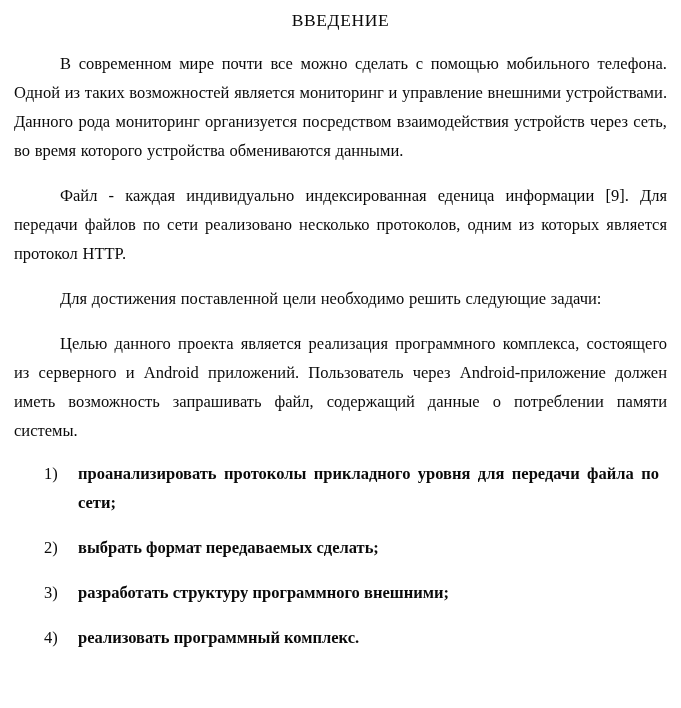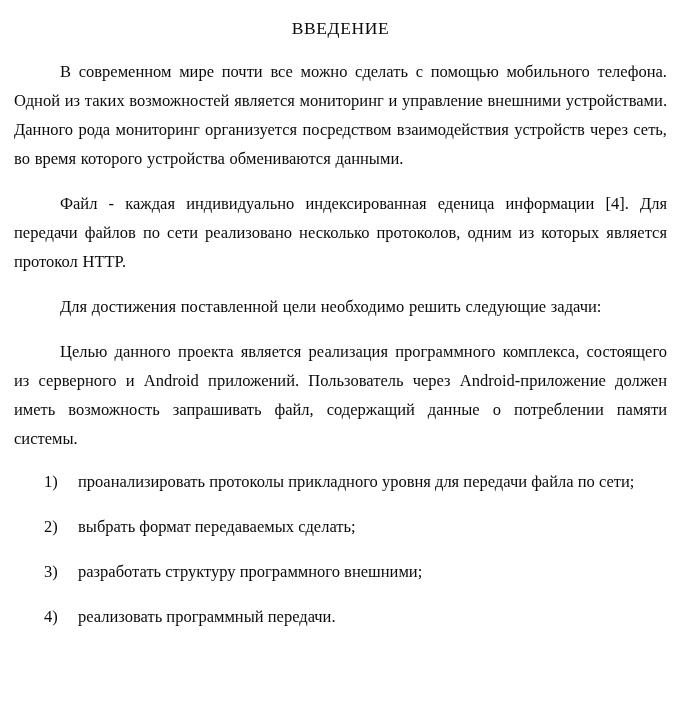--- a/index.html
+++ b/index.html
@@ -10,21 +10,21 @@
   body {
     width: 681px;
     height: 708px;
     font-family: "Liberation Serif", serif;
     color: #0a0a0a;
   }
   .page {
     width: 681px;
     height: 708px;
     box-sizing: border-box;
-    padding: 18px 14px 0 14px;
+    padding: 10px 14px 0 14px;
     position: relative;
   }
   .doc-title {
     text-align: center;
     font-size: 17.5px;
     letter-spacing: 0.6px;
     margin: 0 0 18px 0;
     font-weight: normal;
   }
   .para {
@@ -50,46 +50,47 @@
   }
   .list-marker {
     width: 34px;
     flex: 0 0 34px;
     text-align: left;
   }
   .list-text {
     flex: 1 1 auto;
     text-align: justify;
     padding-right: 8px;
+    font-weight: bold;
   }
 </style>
 </head>
 <body>
 
 <div class="page">
 
   <h1 class="doc-title">ВВЕДЕНИЕ</h1>
 
   <p class="para">В современном мире почти все можно сделать с помощью мобильного телефона. Одной из таких возможностей является мониторинг и управление внешними устройствами. Данного рода мониторинг организуется посредством взаимодействия устройств через сеть, во время которого устройства обмениваются данными.</p>
-  <p class="para">Файл - каждая индивидуально индексированная еденица информации [4]. Для передачи файлов по сети реализовано несколько протоколов, одним из которых является протокол HTTP.</p>
+  <p class="para">Файл - каждая индивидуально индексированная еденица информации [9]. Для передачи файлов по сети реализовано несколько протоколов, одним из которых является протокол HTTP.</p>
   <p class="para">Для достижения поставленной цели необходимо решить следующие задачи:</p>
   <p class="para">Целью данного проекта является реализация программного комплекса, состоящего из серверного и Android приложений. Пользователь через Android-приложение должен иметь возможность запрашивать файл, содержащий данные о потреблении памяти системы.</p>
 
   <ul class="list">
     <li class="list-item">
       <span class="list-marker">1)</span>
       <span class="list-text">проанализировать протоколы прикладного уровня для передачи файла по сети;</span>
     </li>
     <li class="list-item">
       <span class="list-marker">2)</span>
       <span class="list-text">выбрать формат передаваемых сделать;</span>
     </li>
     <li class="list-item">
       <span class="list-marker">3)</span>
       <span class="list-text">разработать структуру программного внешними;</span>
     </li>
     <li class="list-item">
       <span class="list-marker">4)</span>
-      <span class="list-text">реализовать программный передачи.</span>
+      <span class="list-text">реализовать программный комплекс.</span>
     </li>
   </ul>
 
 </div>
 
 </body></html>

